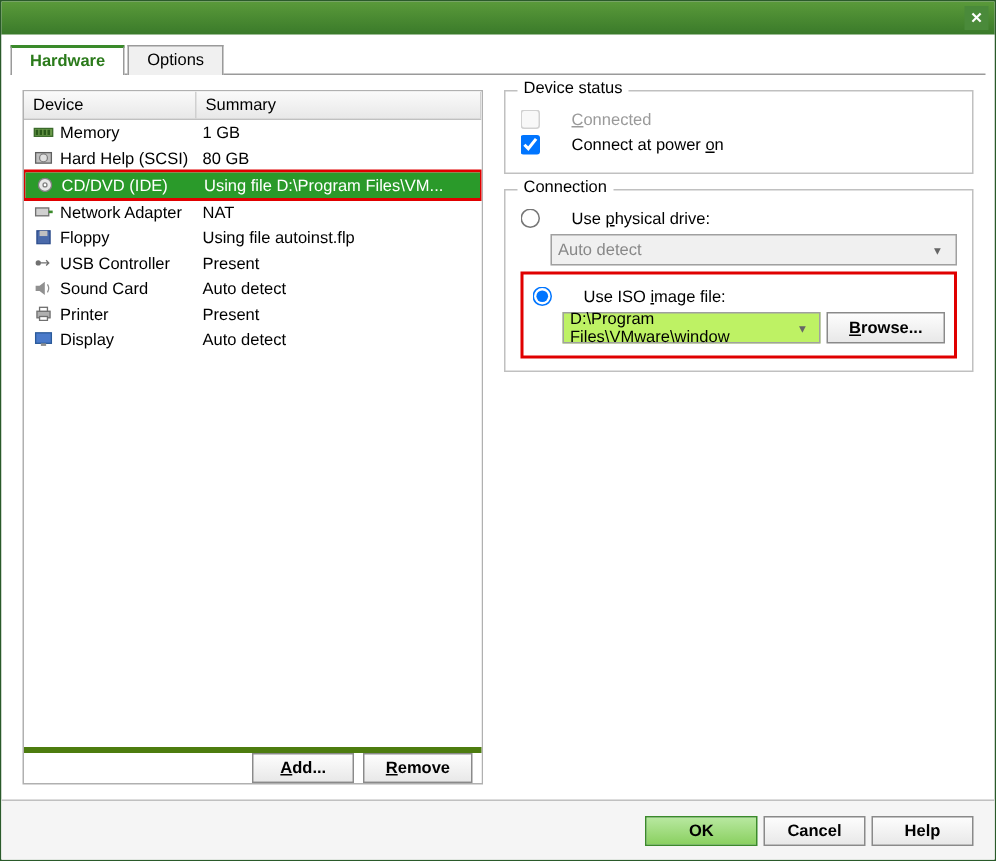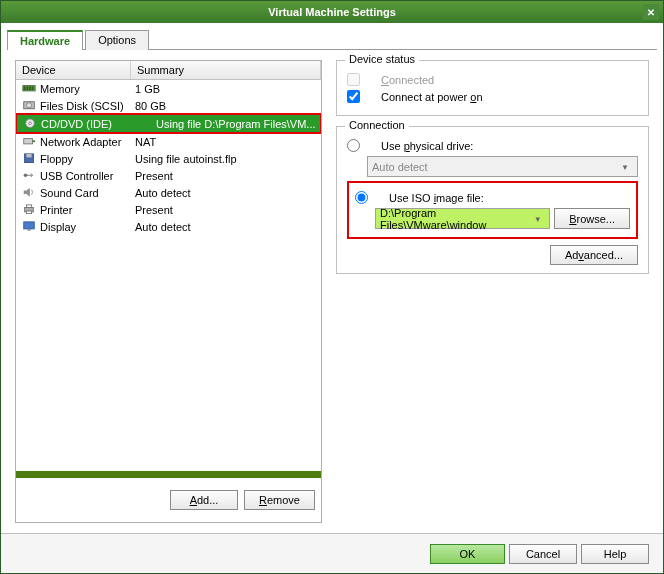--- a/index.html
+++ b/index.html
@@ -15,46 +15,45 @@
 .left { width: 307px; display: flex; flex-direction: column; border: 1px solid #b0b0b0; }
 .device-table { flex: 1; background: #fff; overflow: hidden; }
 .dt-header { display: flex; background: linear-gradient(to bottom, #fafafa, #e8e8e8); border-bottom: 1px solid #c0c0c0; }
 .dt-header > div { padding: 3px 6px; border-right: 1px solid #d0d0d0; }
 .col-device { width: 115px; }
 .col-summary { flex: 1; }
 .dt-body { }
 .dt-row { display: flex; align-items: center; height: 17px; cursor: default; }
 .dt-row > .cell-device { width: 115px; padding-left: 6px; display: flex; align-items: flex-start; gap: 4px; }
 .dt-row > .cell-summary { flex: 1; padding-left: 4px; white-space: nowrap; overflow: hidden; text-overflow: ellipsis; }
-.dt-row.selected { background: #2a9a2a; color: #fff; gap: 20px; }
+.dt-row.selected { background: #2a9a2a; color: #fff; }
 .icon { width: 14px; height: 12px; display: inline-block; flex-shrink: 0; }
 .highlight-red { border: 2px solid #e00000; margin: -1px; }
-.left-buttons { display: flex; justify-content: flex-end; gap: 6px; padding: 12px 6px; background: #fff; border-top: 7px solid #4d7c0f; }
-.btn { padding: 3px 14px; border: 1px solid #8a8a8a; background: linear-gradient(to bottom, #fdfdfd, #e8e8e8); cursor: pointer; font-family: inherit; font-size: 11px; min-width: 68px; }
+.left-buttons { display: flex; justify-content: flex-end; gap: 6px; padding: 0 6px; background: #fff; border-top: 4px solid #4d7c0f; }
+.btn { padding: 3px 14px; border: 1px solid #8a8a8a; background: linear-gradient(to bottom, #fdfdfd, #e8e8e8); cursor: pointer; font-family: inherit; font-size: 11px; min-width: 68px; font-weight: bold; }
 .right { flex: 1; display: flex; flex-direction: column; gap: 10px; }
 .fieldset { border: 1px solid #c0c0c0; padding: 8px 10px; position: relative; }
 .fieldset .legend { position: absolute; top: -8px; left: 8px; background: #fff; padding: 0 4px; }
 .chk-row, .rad-row { display: flex; align-items: center; gap: 21px; margin: 4px 0; }
 .chk-row.disabled { color: #9a9a9a; }
 .sub-field { margin-left: 20px; margin-top: 4px; display: flex; gap: 4px; }
 .dropdown { flex: 1; border: 1px solid #a0a0a0; background: #bef264; padding: 2px 4px; display: flex; align-items: center; justify-content: space-between; font-size: 11px; height: 21px; }
 .dropdown.disabled { background: #f0f0f0; color: #888; }
 .drop-arrow { width: 16px; text-align: center; color: #666; font-size: 9px; }
 .conn-box { border: 2px solid #e00000; padding: 4px 6px 8px 6px; margin-top: 4px; }
 .adv-row { display: flex; justify-content: flex-end; margin-top: 6px; }
 .footer { height: 40px; border-top: 1px solid #c0c0c0; display: flex; align-items: center; justify-content: flex-end; gap: 4px; padding: 0 14px; background: #f5f5f5; }
 .btn.ok { border: 1px solid #3a8a2a; background: linear-gradient(to bottom, #b8e8a0, #8ad060); min-width: 75px; }
 .und { text-decoration: underline; }
 </style>
 </head>
 <body>
 
 <div class="window">
   <div class="titlebar">
-    <span>Virtual Machine Settings</span>
     <div class="close">✕</div>
   </div>
 
   <div class="content">
     <div class="tabs">
       <div class="tab active">Hardware</div>
       <div class="tab">Options</div>
     </div>
 
     <div class="main">
@@ -77,21 +76,21 @@
                   <span>Memory</span>
                 </div>
                 <div class="cell-summary">1 GB</div>
               </div>
               <div class="dt-row">
                 <div class="cell-device">
                   <span class="icon"><svg viewBox="0 0 16 12">
                       <rect x="2" y="2" width="12" height="8" fill="#c0c0c0" stroke="#606060"></rect>
                       <circle cx="8" cy="6" r="3" fill="#e0e0e0" stroke="#808080"></circle>
                     </svg></span>
-                  <span>Files Disk (SCSI)</span>
+                  <span>Hard Help (SCSI)</span>
                 </div>
                 <div class="cell-summary">80 GB</div>
               </div>
               <div class="highlight-red">
                 <div class="dt-row selected">
                   <div class="cell-device">
                     <span class="icon"><svg viewBox="0 0 16 12">
                         <circle cx="8" cy="6" r="5" fill="#e8e8e8" stroke="#808080"></circle>
                         <circle cx="8" cy="6" r="1.5" fill="#fff" stroke="#808080"></circle>
                       </svg></span>
@@ -202,23 +201,20 @@
             </div>
             <div class="sub-field">
               <div class="dropdown">
                 <span>D:\Program Files\VMware\window</span>
                 <span class="drop-arrow">▾</span>
               </div>
               <button class="btn"><span class="und">B</span>rowse...</button>
             </div>
           </div>
 
-          <div class="adv-row">
-            <button class="btn">Ad<span class="und">v</span>anced...</button>
-          </div>
         </div>
       </div>
     </div>
 
     <div class="footer">
       <button class="btn ok">OK</button>
       <button class="btn">Cancel</button>
       <button class="btn">Help</button>
     </div>
   </div>

